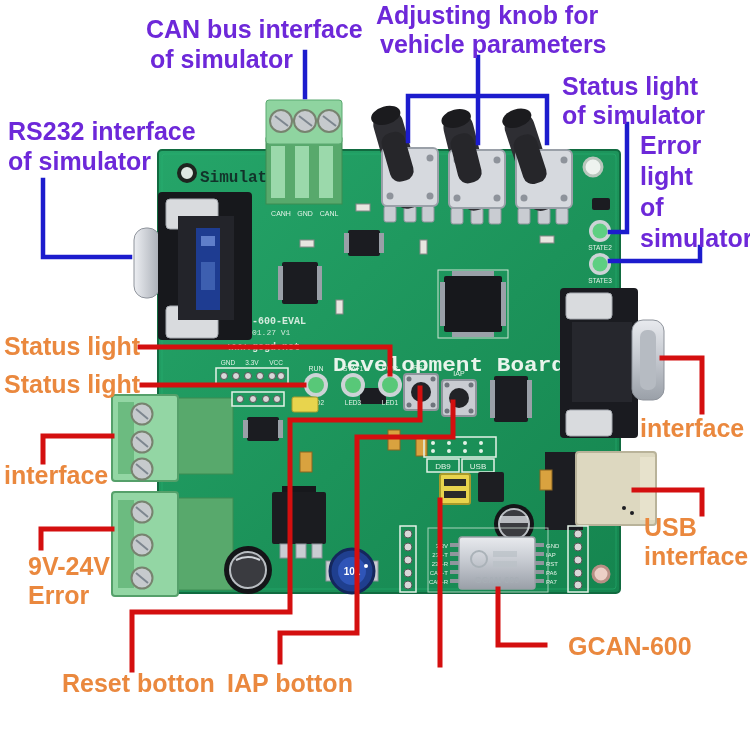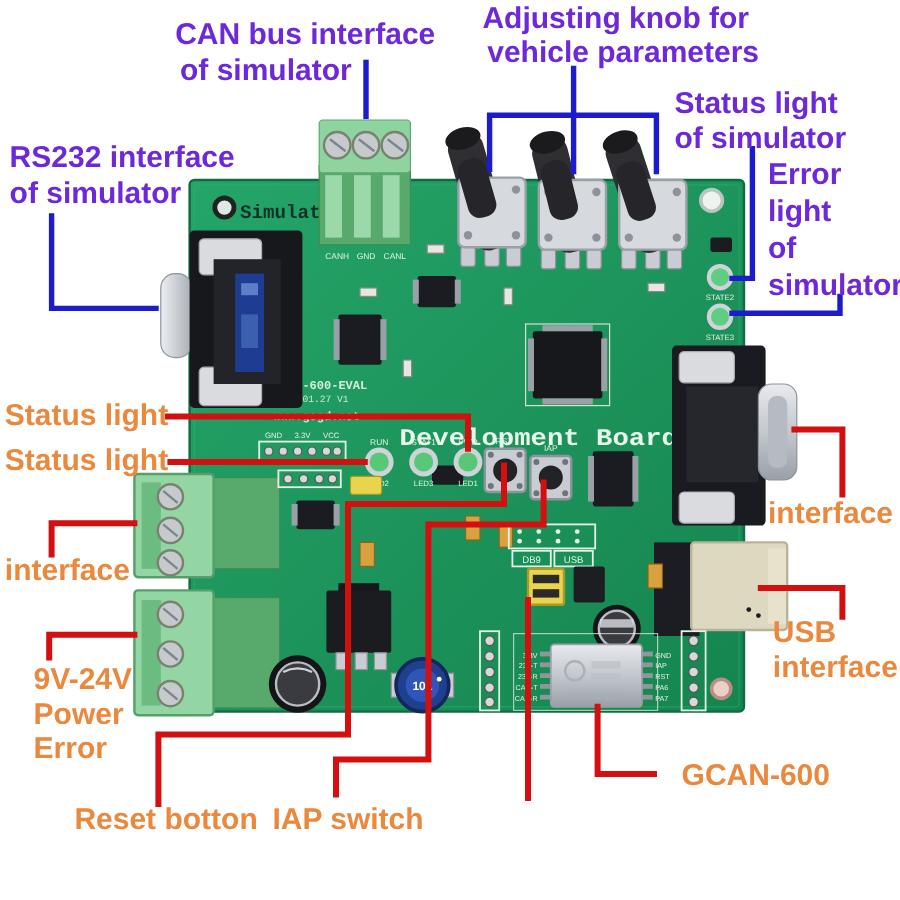--- a/index.html
+++ b/index.html
@@ -377,21 +377,21 @@
     <path class="rline" d="M634 490 H702 V514"></path>
     <path class="rline" d="M112 436 H43 V462"></path>
     <path class="rline" d="M112 529 H41 V548"></path>
   </g>
 </svg>
 
 <div class="lbl blue" style="left:146px;top:14px">
   <div>CAN bus interface</div>
   <div style="padding-left:4px">of simulator</div>
 </div>
-<div class="lbl blue lh29" style="left:402px;top:1px">
+<div class="lbl blue lh29" style="left:376px;top:1px">
   <div>Adjusting knob for</div>
   <div style="padding-left:4px">vehicle parameters</div>
 </div>
 <div class="lbl blue lh29" style="left:562px;top:72px">
   <div>Status light</div>
   <div>of simulator</div>
 </div>
 <div class="lbl blue lh31" style="left:640px;top:130px">
   <div>Error</div>
   <div>light</div>
@@ -403,25 +403,24 @@
   <div>of simulator</div>
 </div>
 
 <div class="lbl orange" style="left:4px;top:331px">Status light</div>
 <div class="lbl orange" style="left:4px;top:369px">Status light</div>
 <div class="lbl orange lh29" style="left:4px;top:461px">
   <div>interface</div>
 </div>
 <div class="lbl orange lh29" style="left:28px;top:552px">
   <div>9V-24V</div>
-  <div>Power</div>
   <div>Error</div>
 </div>
 <div class="lbl orange" style="left:62px;top:668px">Reset botton</div>
-<div class="lbl orange" style="left:227px;top:668px">IAP switch</div>
+<div class="lbl orange" style="left:227px;top:668px">IAP botton</div>
 <div class="lbl orange" style="left:568px;top:631px">GCAN-600</div>
 <div class="lbl orange lh29" style="left:640px;top:414px">
   <div>interface</div>
 </div>
 <div class="lbl orange lh29" style="left:644px;top:513px">
   <div>USB</div>
   <div>interface</div>
 </div>
 
 </div>

